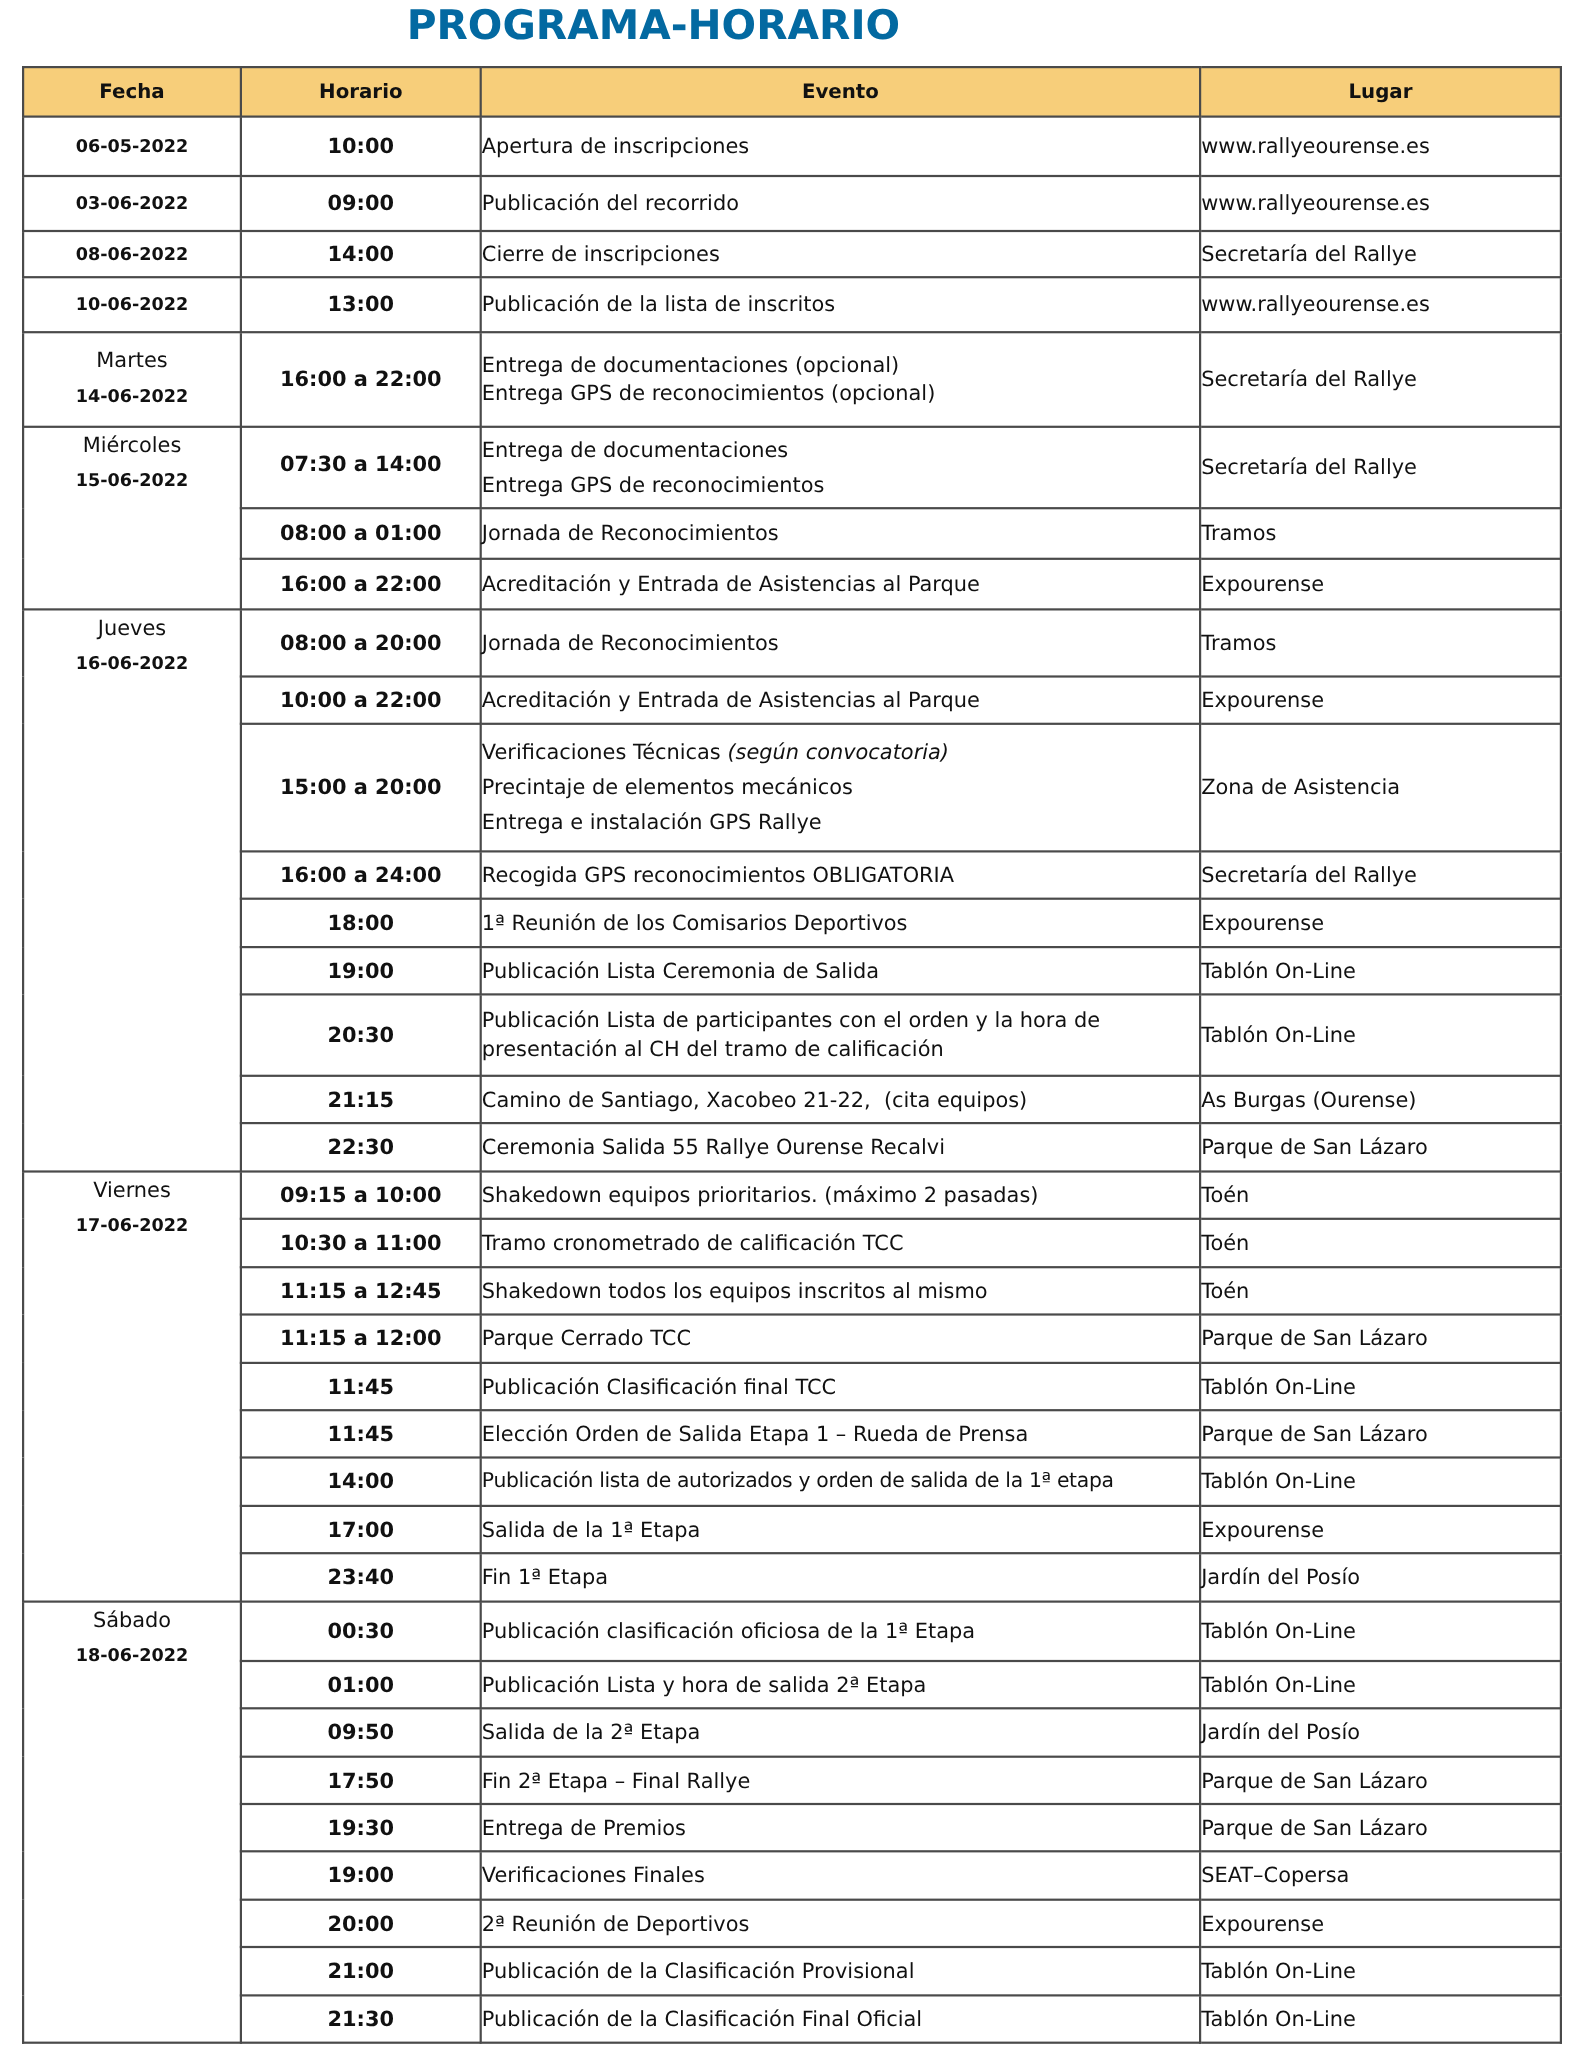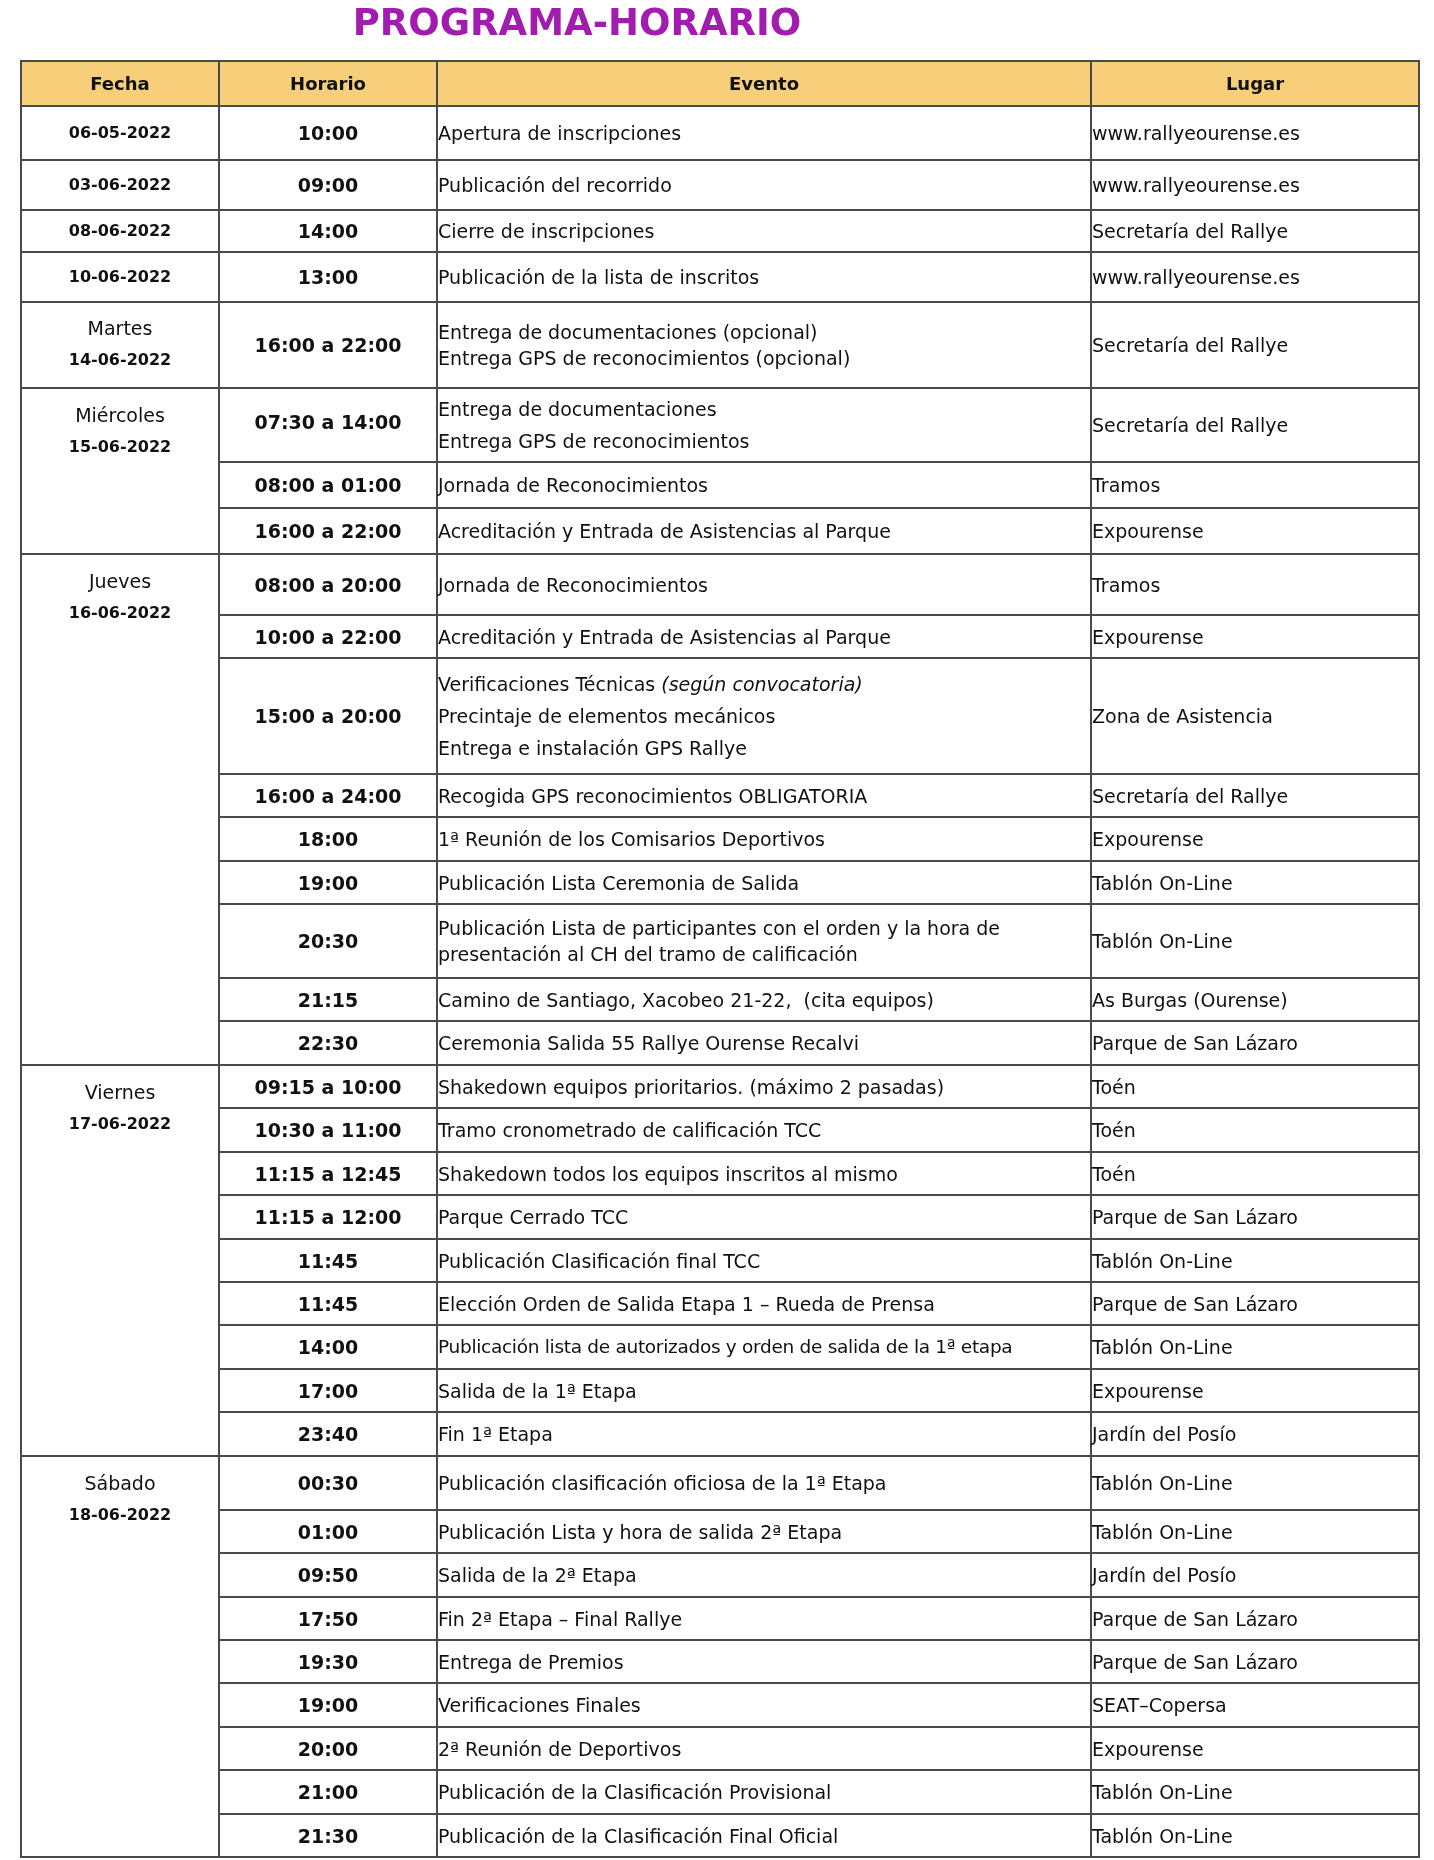--- a/index.html
+++ b/index.html
@@ -1,32 +1,32 @@
 <!DOCTYPE html>
 <html><head>
 <meta charset="utf-8">
 <style>
   html, body { margin: 0; padding: 0; background: #ffffff; }
   body { width: 1434px; height: 1860px; position: relative; overflow: hidden;
          font-family: "DejaVu Sans", sans-serif; color: #111; }
-  .title { position: absolute; left: 0; top: 2px; width: 1154px; text-align: center;
+  .title { position: absolute; left: 17px; top: 2px; width: 1154px; text-align: center;
            font-family: "DejaVu Sans", sans-serif; font-weight: bold; font-size: 37px;
-           color: #a21caf; letter-spacing: 0px; line-height: 42px; }
+           color: #0369a1; letter-spacing: 0px; line-height: 42px; }
   table.prog { position: absolute; left: 20px; top: 60px; width: 1398px;
                border-collapse: collapse; table-layout: fixed; }
   table.prog td, table.prog th { border: 2px solid #4a4a4a; padding: 0; }
   col.c-fecha { width: 198px; }
   col.c-hor { width: 218px; }
   col.c-ev { width: 654px; }
   col.c-lug { width: 328px; }
   th { background: #F7CE7A; font-size: 18px; font-weight: bold; height: 43px;
        text-align: center; vertical-align: middle; color: #111; }
   td { font-size: 19px; line-height: 26px; vertical-align: middle; }
   td.fecha { text-align: center; }
-  td.fecha.top { vertical-align: top; padding-top: 11px; border-radius: 20px; }
+  td.fecha.top { vertical-align: top; padding-top: 1px; border-radius: 20px; }
   td.fecha .day { display: block; font-weight: normal; line-height: 30px; }
   td.fecha .date { display: block; font-weight: bold; font-size: 16px; line-height: 34px; }
   td.fecha.single .date { line-height: 26px; }
   td.hor { text-align: center; font-weight: bold; }
   td.hor.top { vertical-align: top; padding-top: 20px; }
   td.ev { padding-left: 8px; }
   td.ev .line { display: block; }
   td.ev.spaced .line { line-height: 32px; }
   td.lug { padding-left: 8px; }
   i.note { font-style: italic; }

